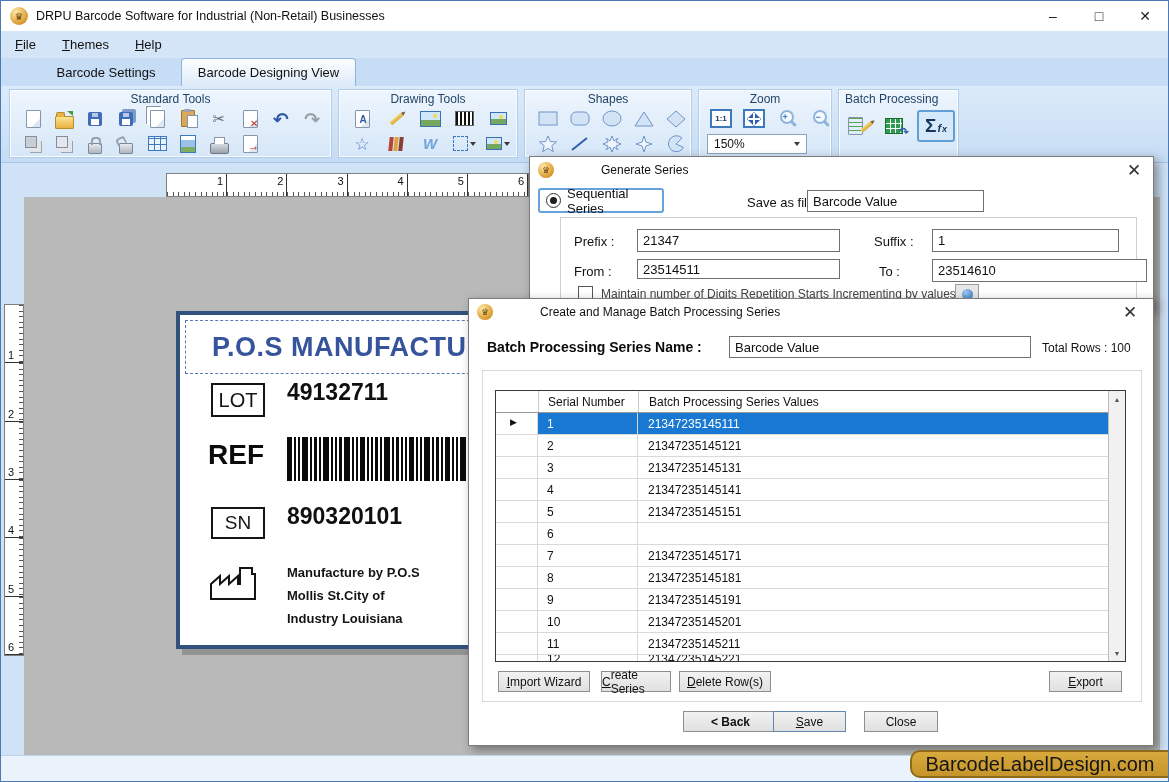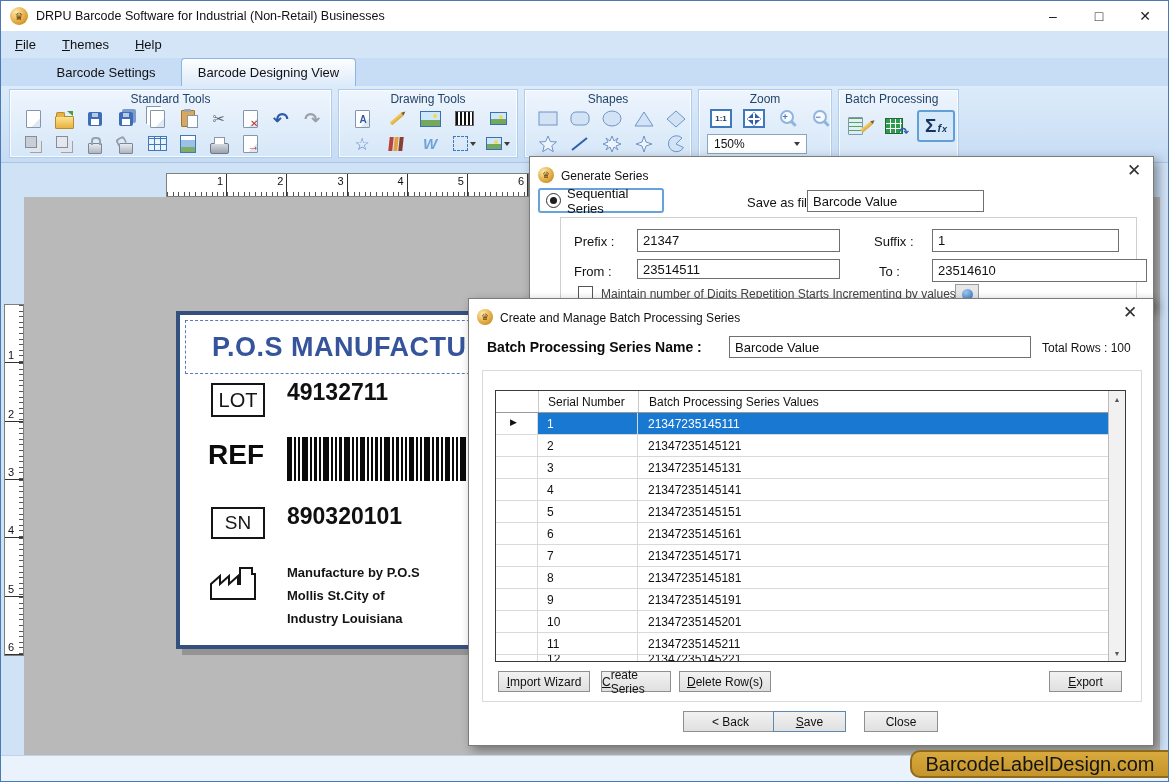--- a/index.html
+++ b/index.html
@@ -95,21 +95,21 @@
   .lot-box{position:absolute;left:31px;top:68px;width:50px;height:30px;font-size:20px;}
   .lot-val{position:absolute;left:107px;top:64px;font-size:23px;font-weight:bold;color:#101010;}
   .ref-lbl{position:absolute;left:28px;top:124px;font-size:28px;font-weight:bold;color:#0b0b0b;}
   .barcode{position:absolute;left:107px;top:122px;}
   .sn-box{position:absolute;left:31px;top:192px;width:50px;height:28px;font-size:19px;}
   .sn-val{position:absolute;left:107px;top:188px;font-size:23px;font-weight:bold;color:#101010;}
   .mfr-icon{position:absolute;left:28px;top:248px;}
   .mfr-text{position:absolute;left:107px;top:246px;font-size:13px;font-weight:bold;color:#141414;line-height:23px;}
   
   .dialog{position:absolute;background:#fff;border:1px solid #7b7b7b;box-shadow:4px 4px 10px rgba(0,0,0,.4);box-sizing:border-box;}
-  .dlg-title{position:absolute;left:0;top:0;right:4px;height:26px;display:flex;align-items:flex-end;}
+  .dlg-title{position:absolute;left:0;top:0;right:4px;height:26px;display:flex;align-items:center;gap:40px;}
   .dlg-logo{width:16px;height:16px;border-radius:50%;background:radial-gradient(circle at 35% 30%,#ffe9a8,#d99a2b 70%,#8a5d14);margin:0 7px 0 8px;position:relative;flex:0 0 auto;}
   .dlg-logo::after{content:"♛";position:absolute;inset:0;display:flex;align-items:center;justify-content:center;font-size:9px;color:#6e4a10;}
   .dlg-title-text{font-size:12px;color:#111;}
   .dlg-close{position:absolute;top:3px;font-size:17px;color:#333;width:22px;text-align:center;}
   .label13{font-size:13px;color:#111;}
   .textbox{background:#fff;border:1px solid #707070;font-size:13px;color:#111;display:flex;align-items:center;padding-left:5px;box-sizing:border-box;}
   .fieldset{position:absolute;border:1px solid #cfcfcf;box-sizing:border-box;}
   .radio{width:13px;height:13px;border:1px solid #333;border-radius:50%;position:relative;background:#fff;flex:0 0 auto;}
   .radio::after{content:"";position:absolute;inset:3px;background:#1f1f1f;border-radius:50%;}
   .focusbox{position:absolute;border:2px solid #68a2dc;border-radius:3px;display:flex;align-items:center;gap:6px;padding-left:6px;box-sizing:border-box;background:transparent;}
@@ -569,21 +569,20 @@
 
           <div class="trow">
             <div class="c0"></div>
             <div class="c1">5</div>
             <div class="c2">21347235145151</div>
           </div>
 
           <div class="trow">
             <div class="c0"></div>
             <div class="c1">6</div>
-            <div class="c2">21347235145161</div>
           </div>
 
           <div class="trow">
             <div class="c0"></div>
             <div class="c1">7</div>
             <div class="c2">21347235145171</div>
           </div>
 
           <div class="trow">
             <div class="c0"></div>
@@ -619,21 +618,21 @@
         <span class="sa" style="top:0;">▲</span>
         <span class="sa" style="bottom:0;">▼</span>
       </div>
     </div>
 
     <div class="btn" style="left:29px;top:372px;width:92px;"><u>I</u>mport Wizard</div>
     <div class="btn" style="left:132px;top:372px;width:70px;"><u>C</u>reate Series</div>
     <div class="btn" style="left:210px;top:372px;width:92px;"><u>D</u>elete Row(s)</div>
     <div class="btn" style="left:580px;top:372px;width:73px;"><u>E</u>xport</div>
 
-    <div class="btn" style="left:214px;top:412px;width:95px;">&lt; Back</div>
+    <div class="btn" style="left:214px;top:412px;width:95px;font-weight:bold;">&lt; Back</div>
     <div class="btn" style="left:304px;top:412px;width:73px;border-color:#5f87b0;"><u>S</u>ave</div>
     <div class="btn" style="left:395px;top:412px;width:74px;">Close</div>
   </div>
 
   <div class="bottombar"></div>
   <div class="badge">BarcodeLabelDesign.com</div>
 
 </div>
 
 </body></html>

